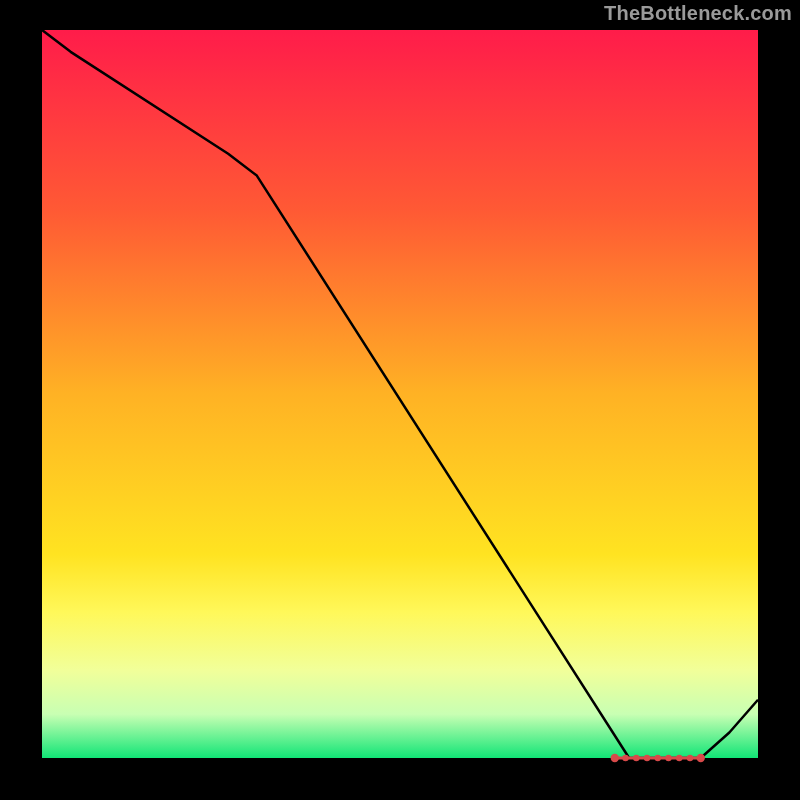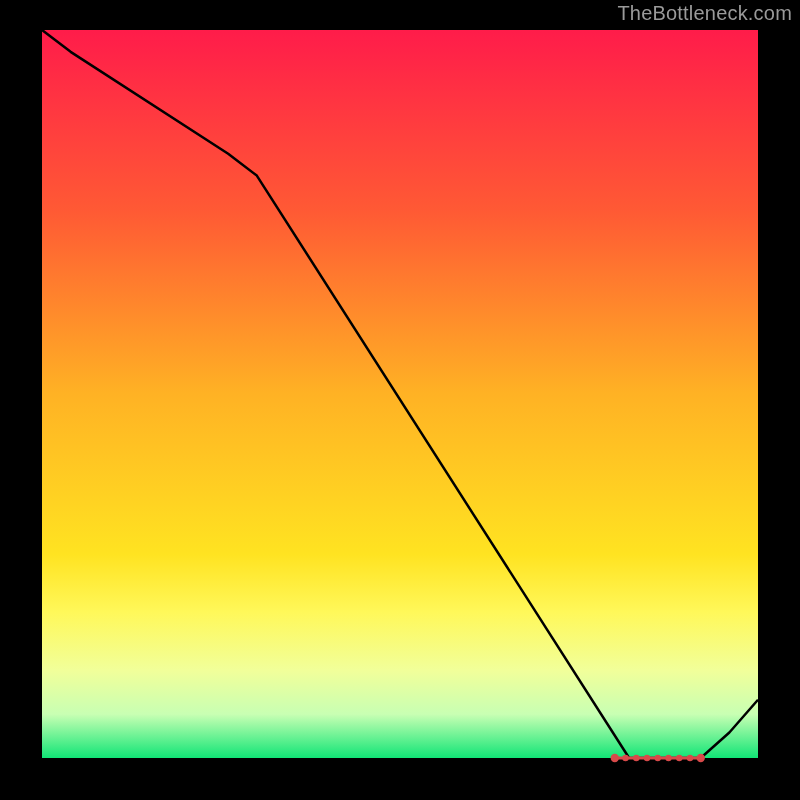--- a/index.html
+++ b/index.html
@@ -15,21 +15,21 @@
     position: relative;
     width: 800px;
     height: 800px;
   }
   .attribution {
     position: absolute;
     top: 2px;
     right: 8px;
     color: #9a9a9a;
     font-size: 20px;
-    font-weight: 400;
+    font-weight: 700;
     letter-spacing: 0.2px;
   }
   svg {
     display: block;
   }
 </style>
 </head>
 <body>
 
 <div class="wrap">

